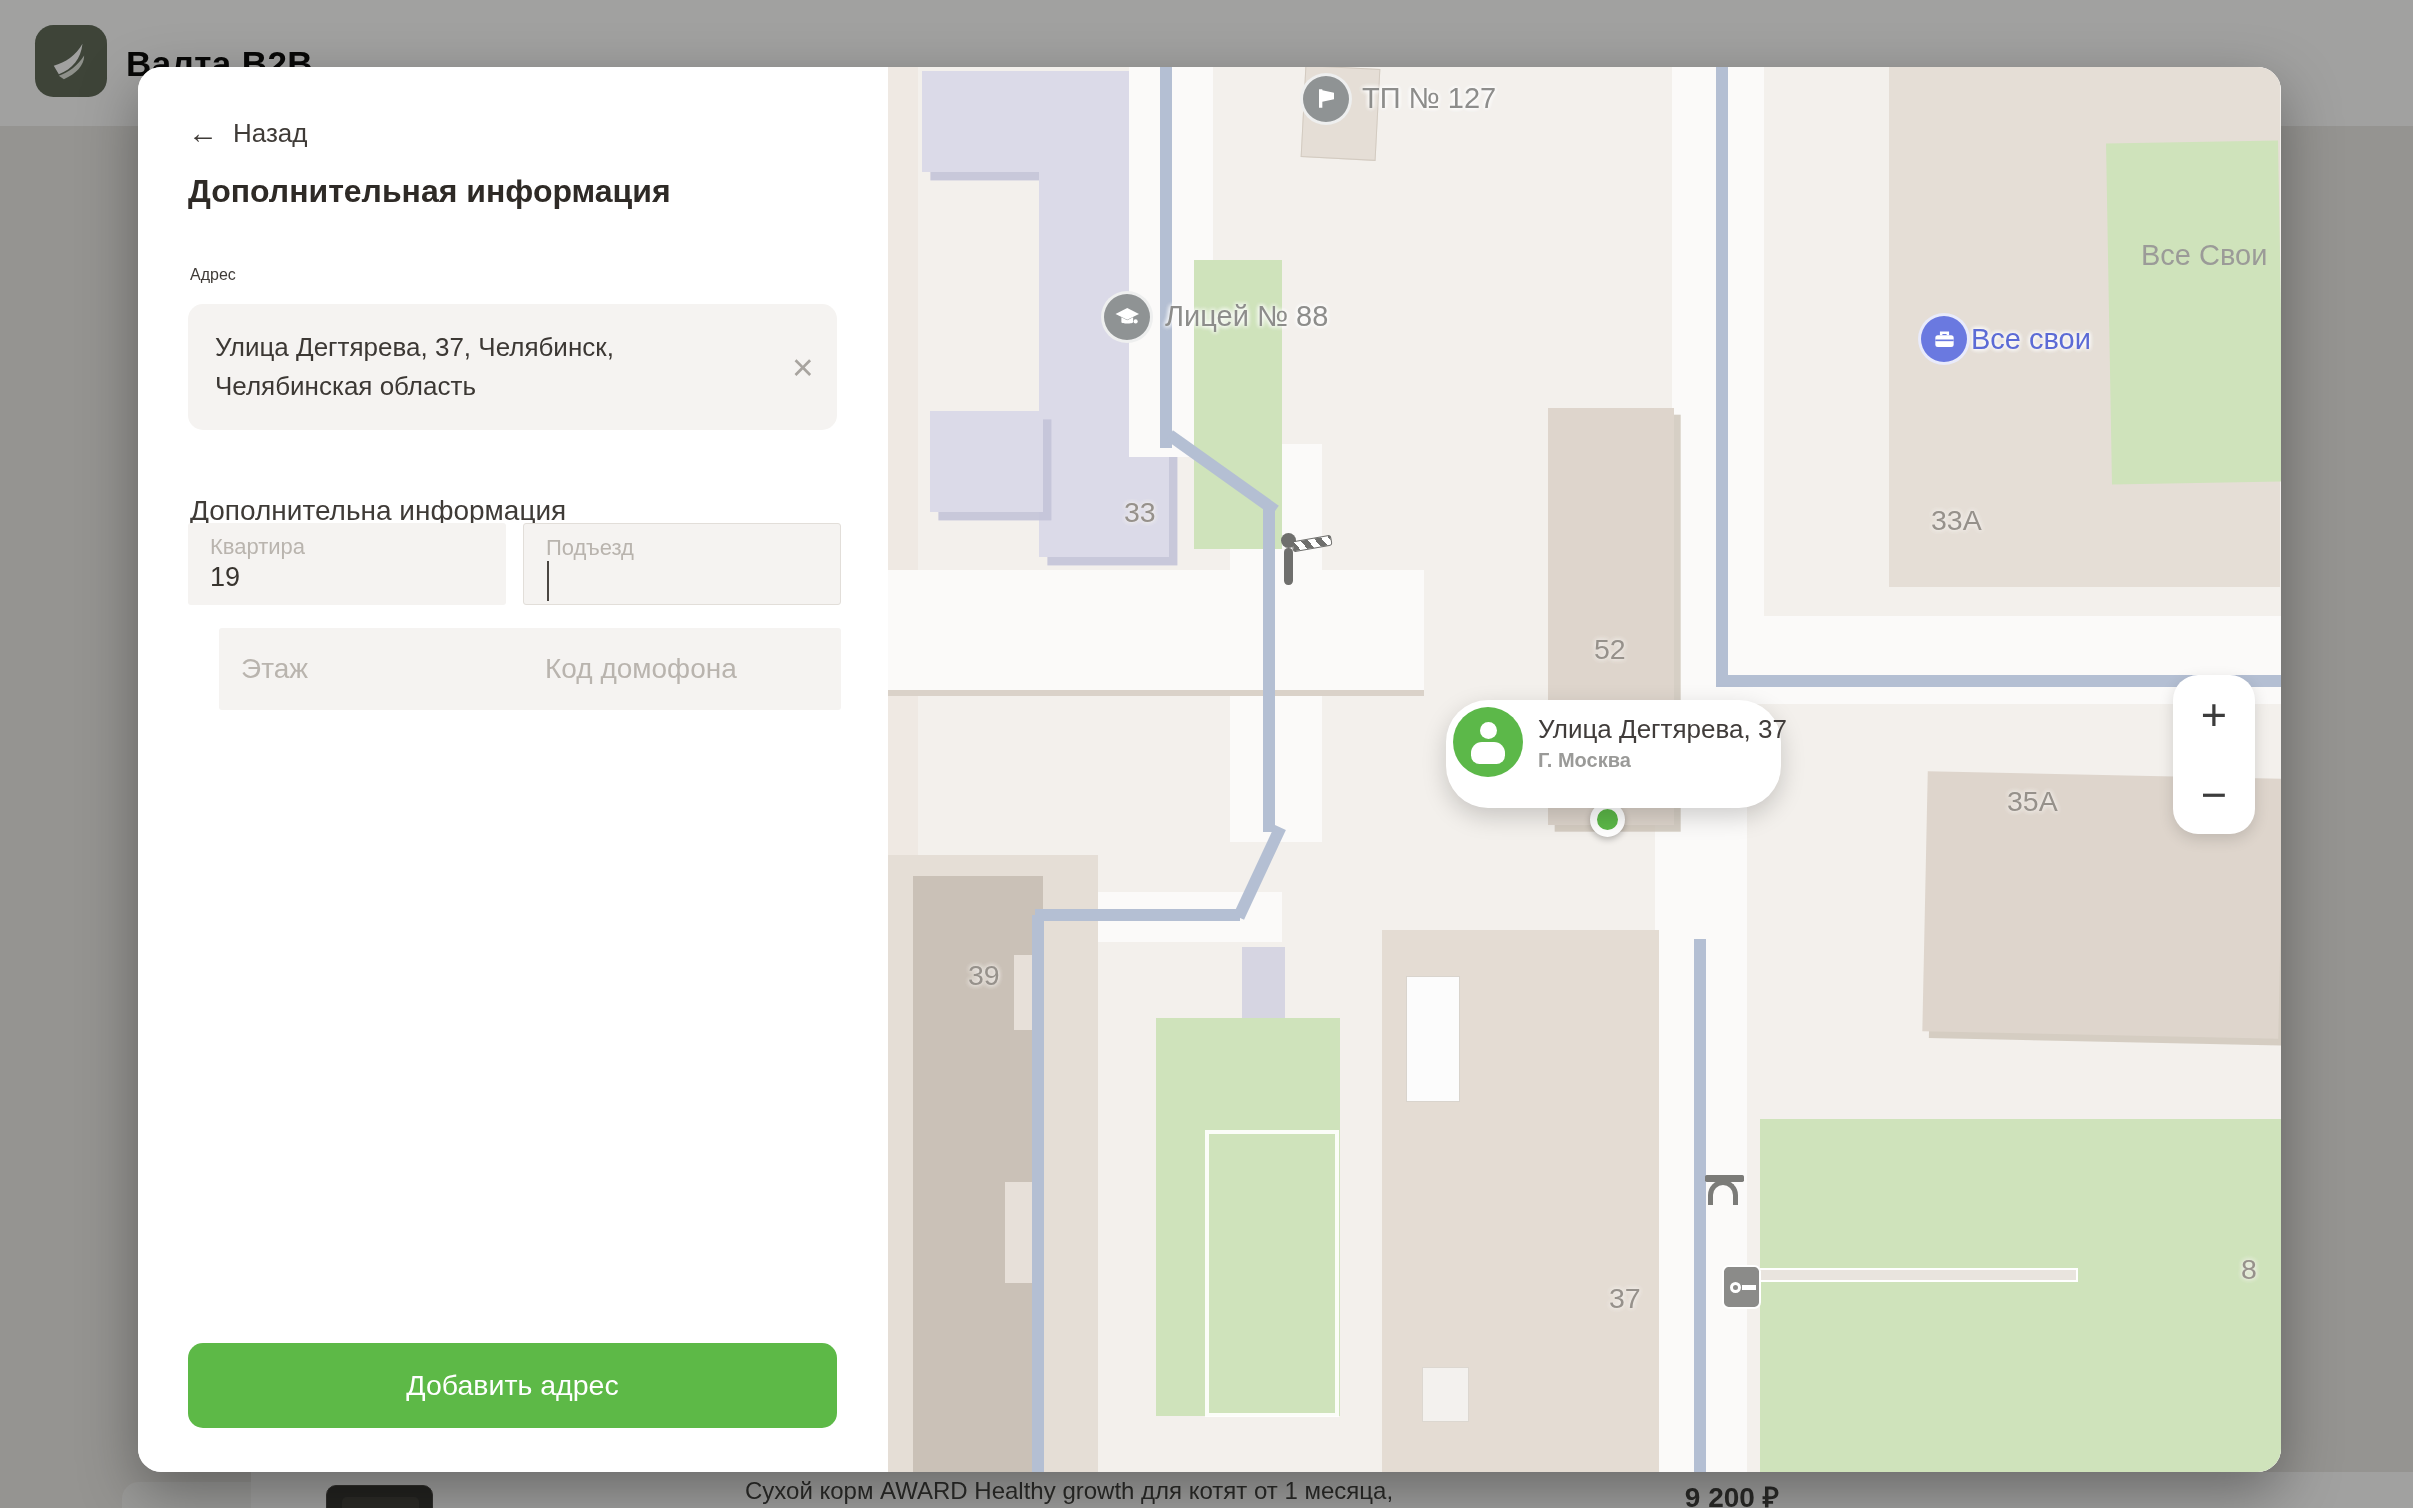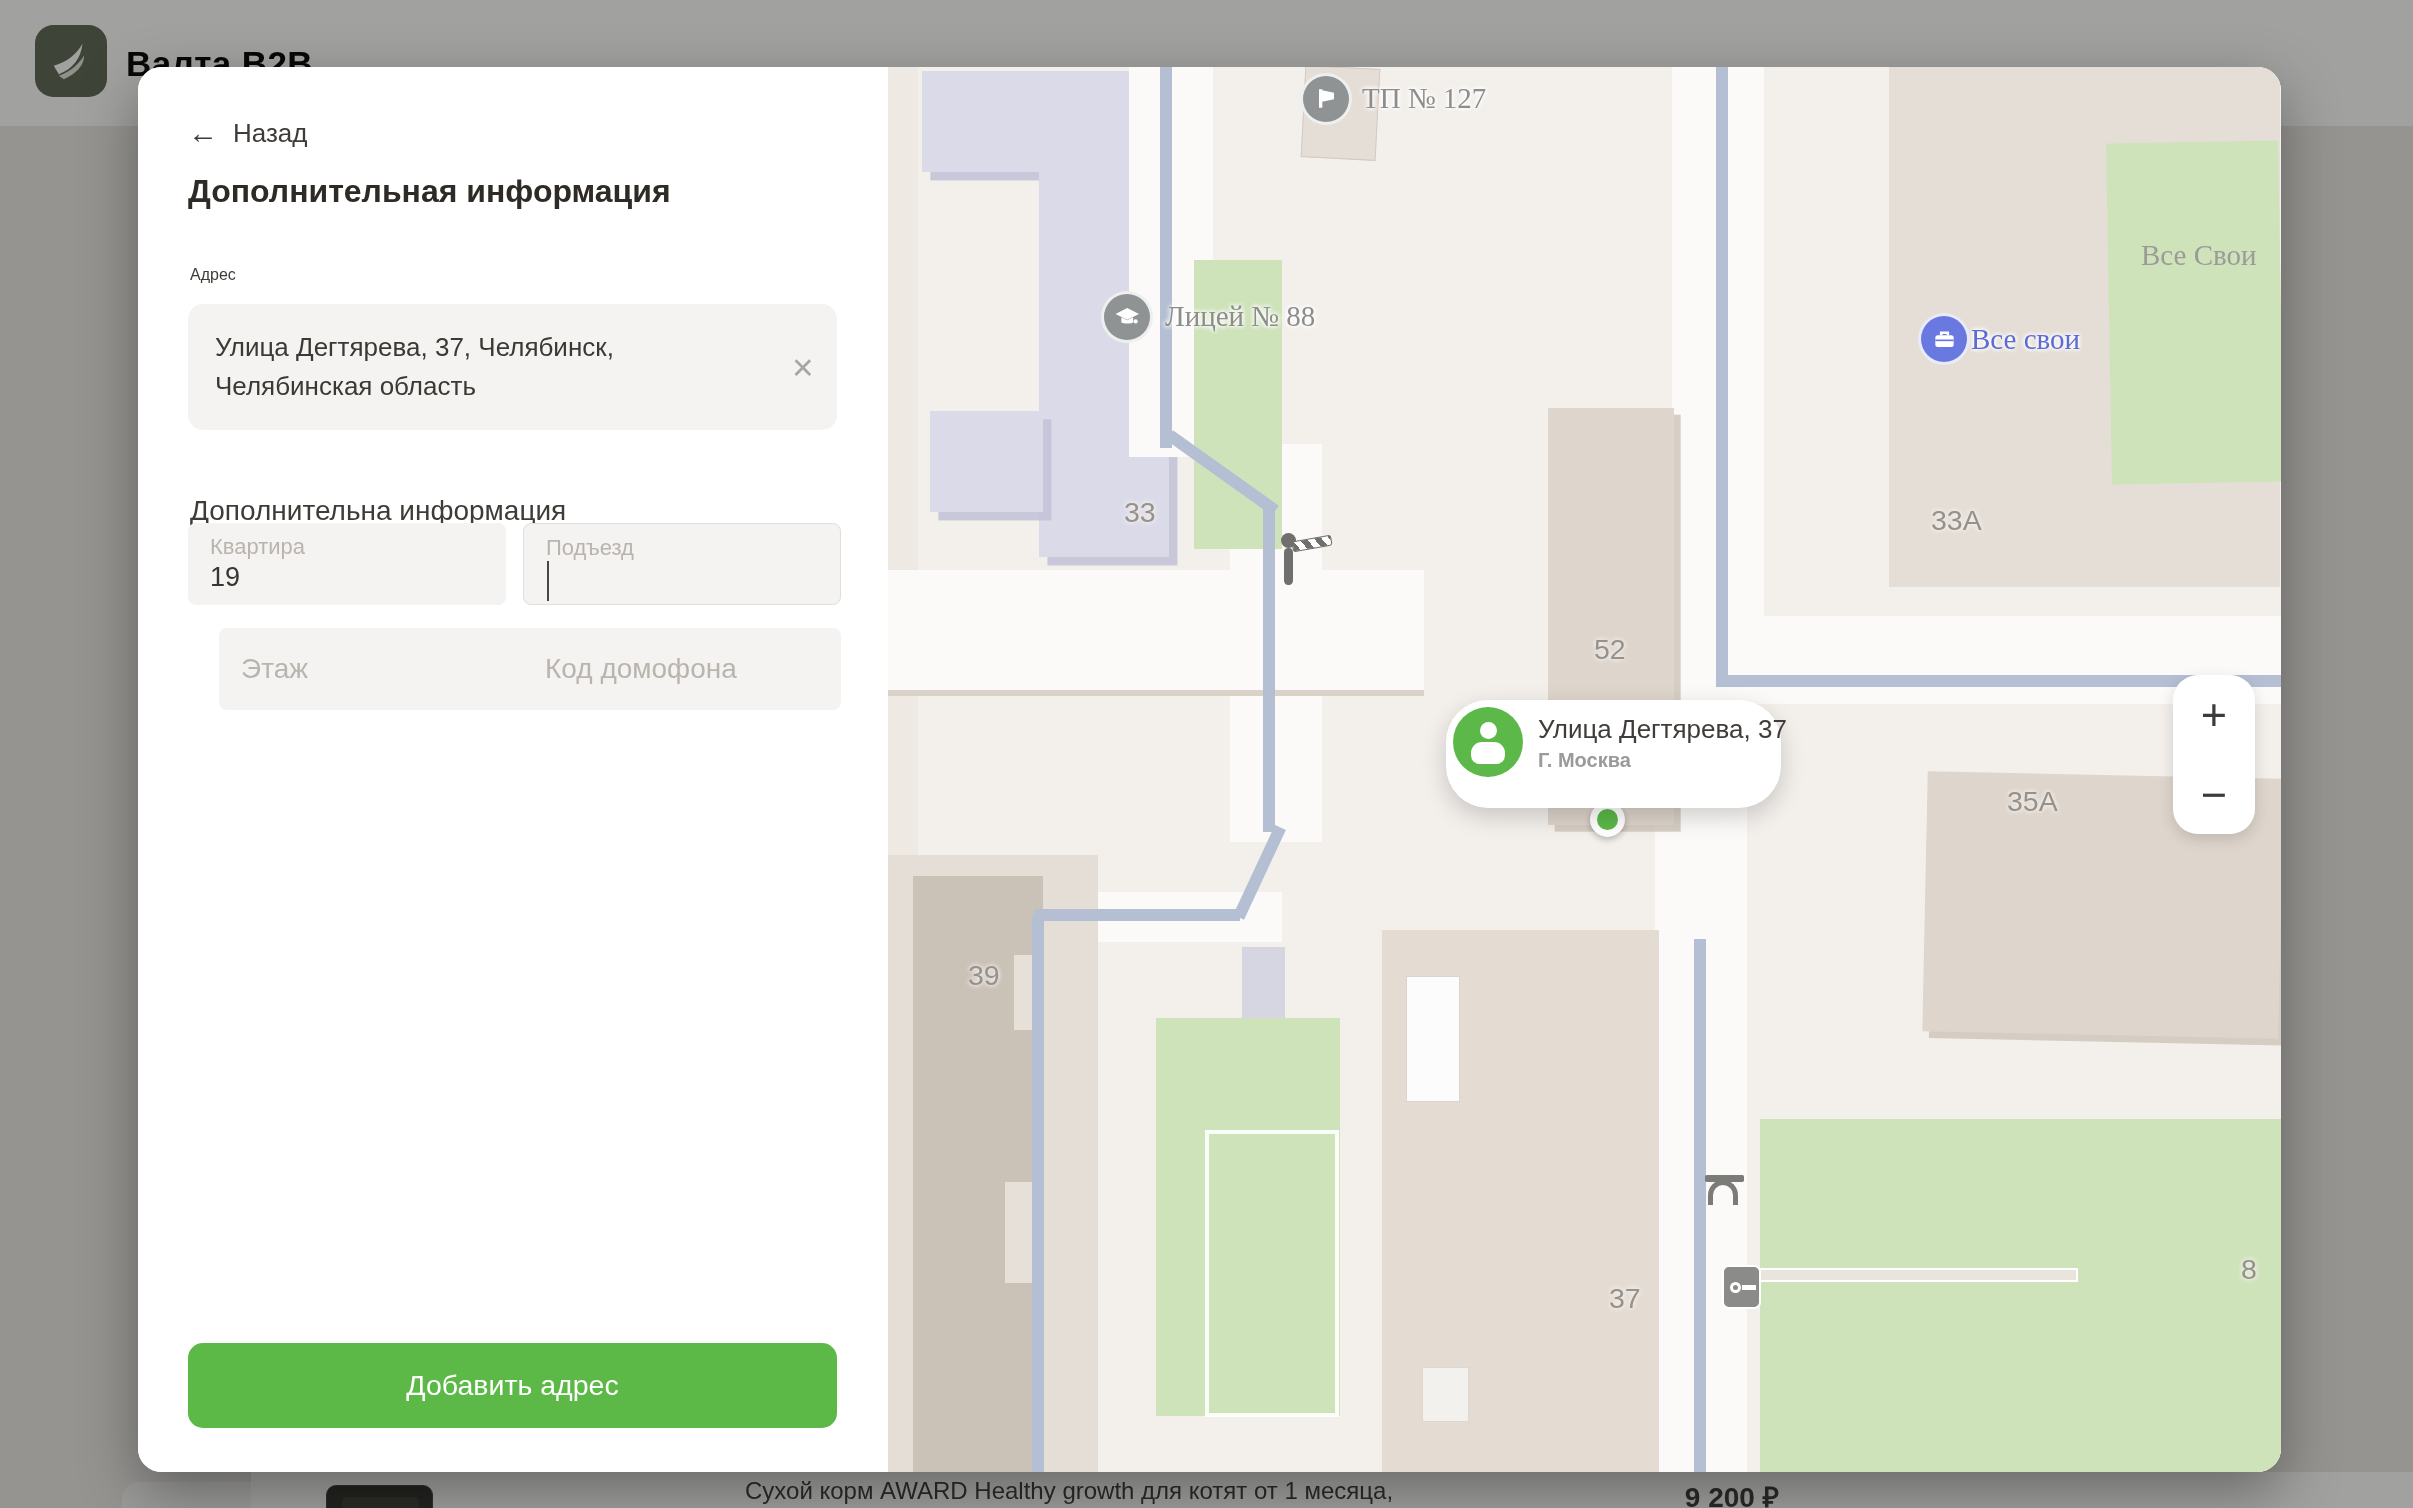--- a/index.html
+++ b/index.html
@@ -28,37 +28,37 @@
 
   
   #back-btn{position:absolute;left:50px;top:49px;font-size:26px;color:#3f3b37;cursor:pointer;display:flex;align-items:center;gap:15px;}
   #back-arrow{font-size:30px;color:#3f3b37;}
   #modal-title{position:absolute;left:50px;top:106px;font-size:32px;font-weight:600;color:#2e2a26;}
   #address-label{position:absolute;left:52px;top:199px;font-size:16px;color:#3f3b37;}
   #address-box{position:absolute;left:50px;top:237px;width:649px;height:126px;background:#f5f3f1;border-radius:15px;}
   #address-text{position:absolute;left:27px;top:23.5px;width:503px;font-size:26px;line-height:39px;color:#3c3834;}
   #address-clear{position:absolute;right:23.5px;top:50%;transform:translateY(-50%);font-size:37px;color:#a8a49f;cursor:pointer;line-height:1;}
   #section-label{position:absolute;left:52px;top:412px;font-size:28px;color:#3f3b37;margin-top:16px;}
-  .field{position:absolute;width:318px;height:82px;background:#f5f3f1;border-radius:8px;}
+  .field{position:absolute;width:318px;height:82px;background:#f5f3f1;border-radius:3px;}
   .field .flabel{position:absolute;left:22px;top:11px;font-size:22px;color:#b9b4ae;}
   .field .fvalue{position:absolute;left:22px;top:39px;font-size:27px;color:#38342f;}
   .field .fplaceholder{position:absolute;left:22px;top:50%;transform:translateY(-50%);font-size:28px;color:#b9b4ae;}
   .field.focused{border:1.7px solid #e2ded9;}
   .cursor{position:absolute;left:22.6px;top:37px;width:2.5px;height:40px;background:#4a4642;}
   #submit-btn{position:absolute;left:50px;top:1276px;width:649px;height:85px;border-radius:15px;background:#5db947;border:none;color:#ffffff;font-size:28.5px;display:flex;align-items:center;justify-content:center;cursor:pointer;}
 
   
   .bldg-lav{background:#dbdae8;box-shadow:8.4px 8.4px 0 rgba(195,195,216,0.9);}
   .bldg-beige{background:#ded5cc;box-shadow:6.7px 6.7px 0 rgba(205,196,184,0.8);}
   .plot{background:#e5ded6;}
   .green{background:#cfe3bb;}
   .road-w{background:#fbfaf9;}
   .road-l{background:#b4bfd3;}
   .mlabel{position:absolute;font-size:28.5px;color:#96918b;text-shadow:0 0 5px #f4f1ee,0 0 5px #f4f1ee;}
-  .poi-text{position:absolute;font-size:29px;font-weight:500;color:#8d8d8b;text-shadow:0 0 5px #ffffff,0 0 5px #ffffff,0 0 5px #ffffff;white-space:nowrap;font-family:Liberation Serif, serif;}
+  .poi-text{position:absolute;font-size:29px;font-weight:500;color:#8d8d8b;text-shadow:0 0 5px #ffffff,0 0 5px #ffffff,0 0 5px #ffffff;white-space:nowrap;}
   .poi-circle{position:absolute;width:52px;height:52px;border-radius:50%;background:#8f9394;border:3.4px solid rgba(255,255,255,0.85);display:flex;align-items:center;justify-content:center;}
   #popup{position:absolute;left:558px;top:633px;width:335px;height:108px;background:#ffffff;border-radius:42px;box-shadow:0 8.4px 25px rgba(0,0,0,0.18);z-index:5;}
   #popup-avatar{position:absolute;left:6.7px;top:6.7px;width:70px;height:70px;border-radius:50%;background:#5cb849;}
   .person-head{position:absolute;left:27px;top:15px;width:17px;height:17px;border-radius:50%;background:#fff;}
   .person-body{position:absolute;left:18.4px;top:35px;width:34px;height:22px;border-radius:11px 11px 8.4px 8.4px;background:#fff;}
   #popup-line1{position:absolute;left:92px;top:14.2px;font-size:26px;color:#403c3a;white-space:nowrap;}
   #popup-line2{position:absolute;left:92px;top:49px;font-size:20px;color:#9a9a98;white-space:nowrap;font-weight:bold;}
   #pin-dot{position:absolute;left:702px;top:735px;width:35px;height:35px;border-radius:50%;background:#5cb848;border:7.5px solid #ffffff;box-shadow:0 2.5px 6.7px rgba(0,0,0,0.25);z-index:4;}
   #zoom-ctrl{position:absolute;left:1285px;top:608px;width:82px;height:159px;border-radius:25px;background:#ffffff;box-shadow:0 5px 15px rgba(0,0,0,0.14);z-index:6;}
   .zoom-btn{position:absolute;left:0;width:82px;height:80px;display:flex;align-items:center;justify-content:center;font-size:45px;color:#3c3c3c;cursor:pointer;}

